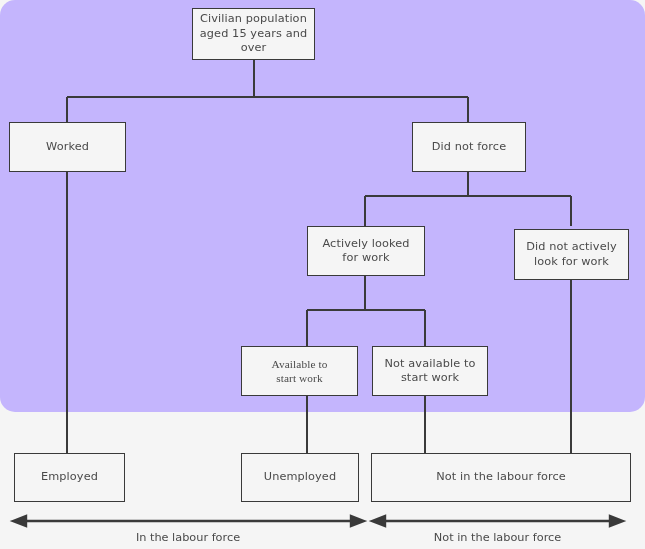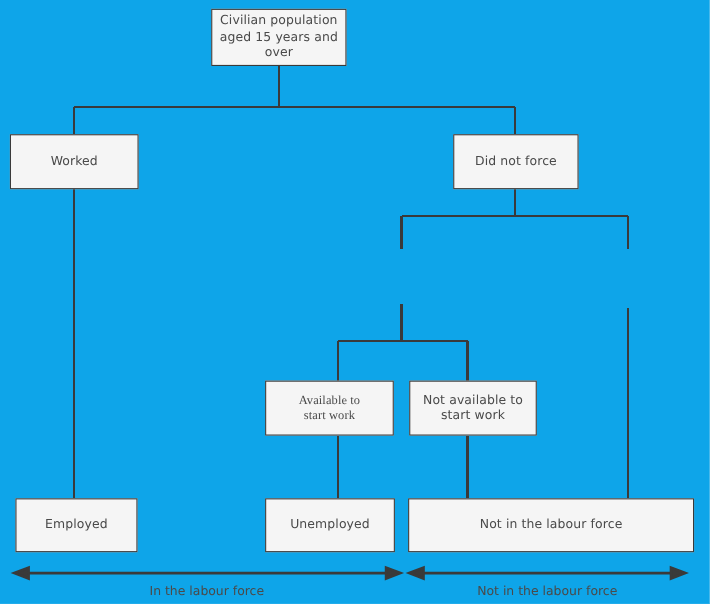--- a/index.html
+++ b/index.html
@@ -9,22 +9,23 @@
   body {
     width: 645px;
     height: 549px;
     background: #f5f5f5;
     font-family: "DejaVu Sans", sans-serif;
     overflow: hidden;
   }
   #chart-root {
     position: relative;
     width: 645px;
-    height: 549px;
-    background: #0ea5e9;
+    height: 412px;
+    background: #c4b5fd;
+    border-radius: 15px;
   }
   svg.lines {
     position: absolute;
     left: 0;
     top: 0;
     width: 645px;
     height: 549px;
     pointer-events: none;
   }
   .node {
@@ -106,21 +107,29 @@
   </div>
 
   <div class="node" style="left:9px; top:122px; width:117px; height:50px;">
     <span>Worked</span>
   </div>
 
   <div class="node" style="left:412px; top:122px; width:114px; height:50px;">
     <span>Did not force</span>
   </div>
 
+  <div class="node" style="left:307px; top:226px; width:118px; height:50px;">
+    <span>Actively looked
+for work</span>
+  </div>
 
+  <div class="node" style="left:514px; top:229px; width:115px; height:51px;">
+    <span>Did not actively
+look for work</span>
+  </div>
 
   <div class="node" style="left:241px; top:346px; width:117px; height:50px;font-family:Liberation Serif, serif;">
     <span>Available to
 start work</span>
   </div>
 
   <div class="node" style="left:372px; top:346px; width:116px; height:50px;">
     <span>Not available to
 start work</span>
   </div>

